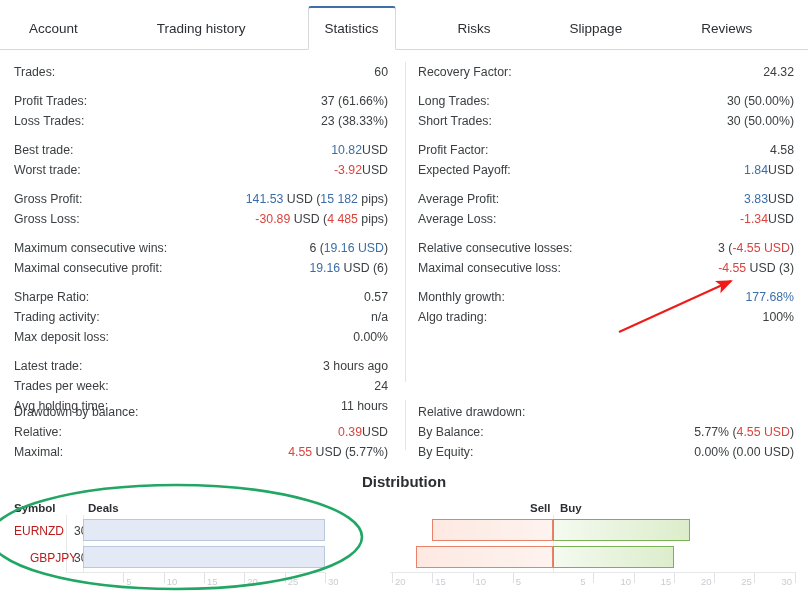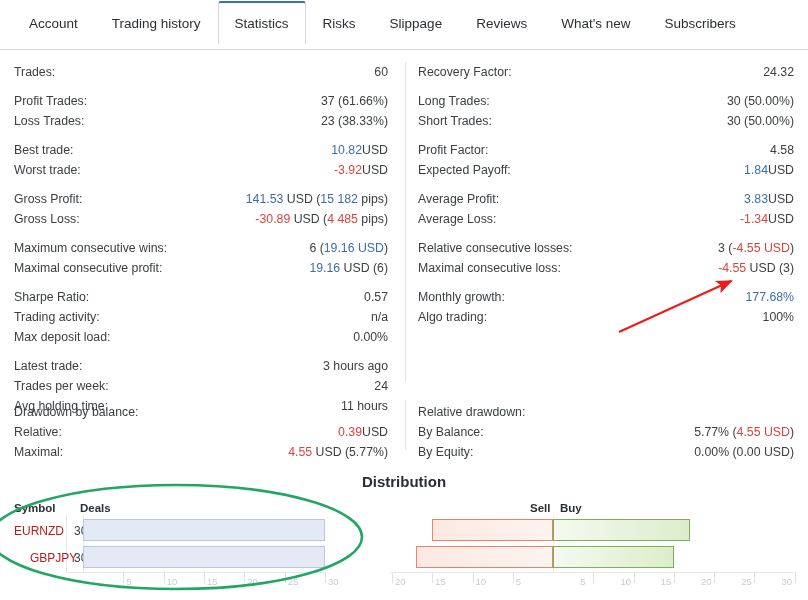--- a/index.html
+++ b/index.html
@@ -9,22 +9,23 @@
     font-family: "Liberation Sans", sans-serif;
     color: #3c4043;
     overflow: hidden;
   }
   #root { position: relative; width: 808px; height: 600px; }
 
   
   .tabbar {
     position: absolute; left: 0; top: 0; width: 808px; height: 50px;
     border-bottom: 1px solid #d6d9dc;
-    display: flex; 
+    display: flex; align-items: flex-end;
     padding-left: 12px;
+    gap: 45px;
   }
   .tab {
     font-size: 13.5px; color: #2b2f33;
     padding: 0 16px; height: 44px;
     display: flex; align-items: center;
     white-space: nowrap;
     position: relative; top: 1px;
     border: 1px solid transparent;
     border-bottom: none;
     background: transparent;
@@ -75,21 +76,21 @@
     position: absolute; left: 0; top: 473px; width: 808px;
     text-align: center; font-size: 15px; font-weight: bold; color: #2b2f33;
   }
   .chart {
     position: absolute; left: 0; top: 497px; width: 808px; height: 103px;
   }
   .chart-head {
     position: absolute; font-size: 11.5px; font-weight: bold; color: #2b2f33;
   }
   .lbl-symbol { left: 14px; top: 5px; }
-  .lbl-deals  { left: 80px; top: 5px; }
+  .lbl-deals  { left: 88px; top: 5px; }
   .lbl-sell   { left: 530px; top: 5px; }
   .lbl-buy    { left: 552px; top: 5px; margin-left: 8px; }
 
   .grid-line {
     position: absolute; width: 1px; background: #e6e8ea;
   }
   .sym-name {
     position: absolute; left: 14px; font-size: 12px; color: #b91c1c;
   }
   .sym-count {
@@ -178,21 +179,21 @@
         <div class="gap"></div>
         <div class="row">
           <span class="k">Sharpe Ratio:</span>
           <span class="v">0.57</span>
         </div>
         <div class="row">
           <span class="k">Trading activity:</span>
           <span class="v">n/a</span>
         </div>
         <div class="row">
-          <span class="k">Max deposit load:</span>
+          <span class="k">Max deposit loss:</span>
           <span class="v">0.00%</span>
         </div>
         <div class="gap"></div>
         <div class="row">
           <span class="k">Latest trade:</span>
           <span class="v">3 hours ago</span>
         </div>
         <div class="row">
           <span class="k">Trades per week:</span>
           <span class="v">24</span>

